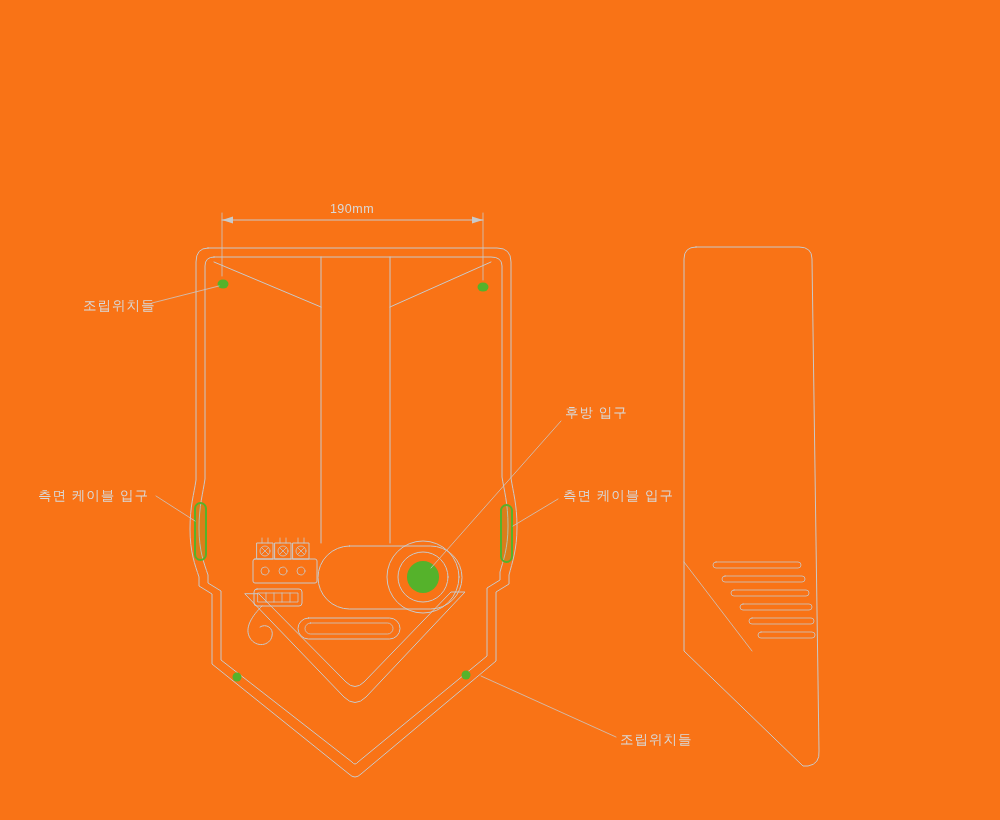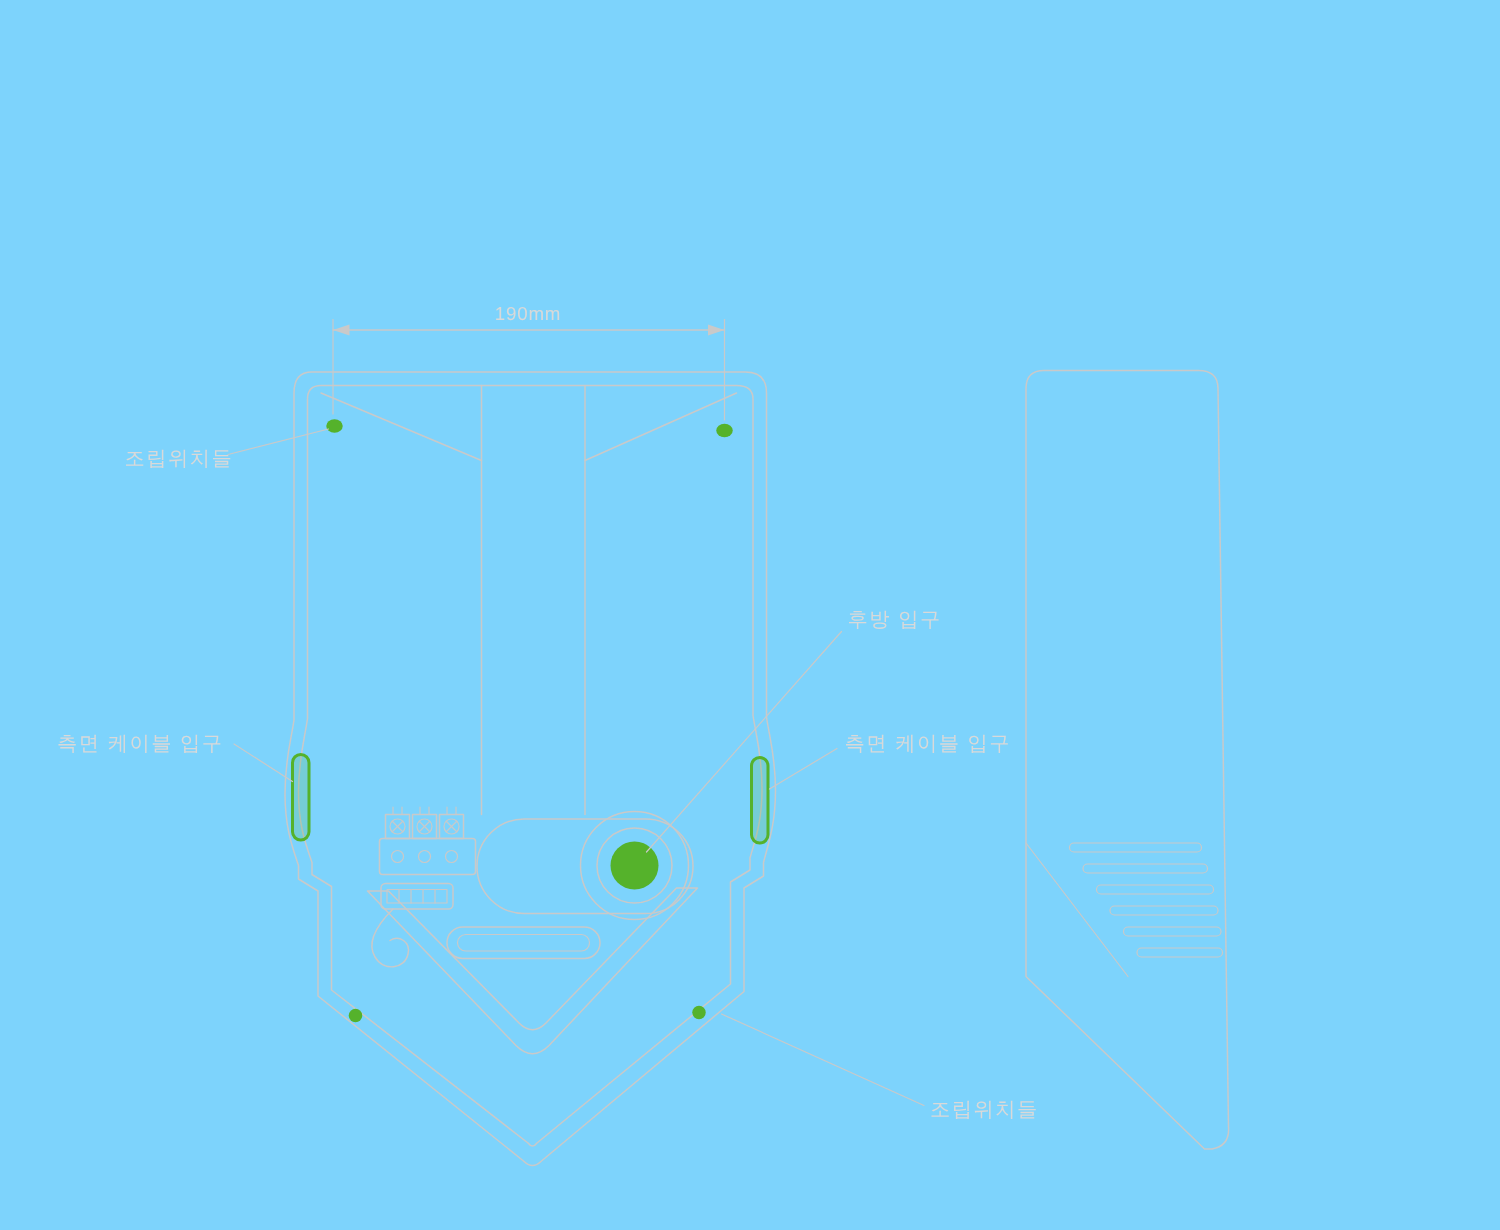--- a/index.html
+++ b/index.html
@@ -7,21 +7,21 @@
     padding: 0;
     background: #000;
     width: 1000px;
     height: 820px;
     overflow: hidden;
   }
   .stage {
     position: relative;
     width: 1000px;
     height: 820px;
-    background: #7dd3fc;
+    background: #f97316;
   }
   svg { display: block; }
   .line {
     fill: none;
     stroke: #c9c9c9;
     stroke-width: 1;
     stroke-linecap: round;
     stroke-linejoin: round;
   }
   .thin { stroke-width: 0.8; }

